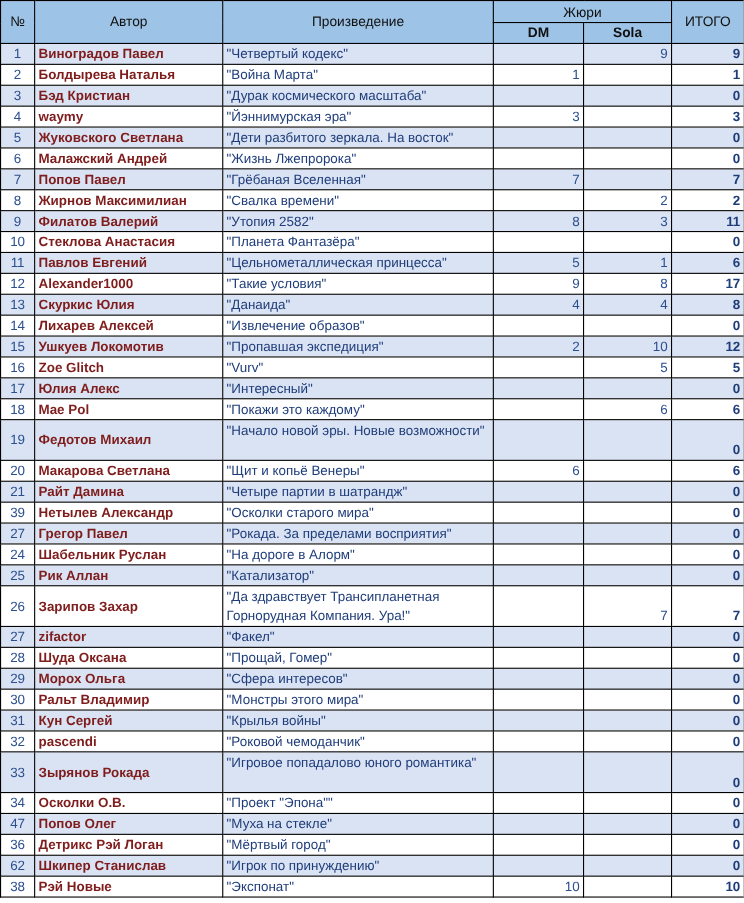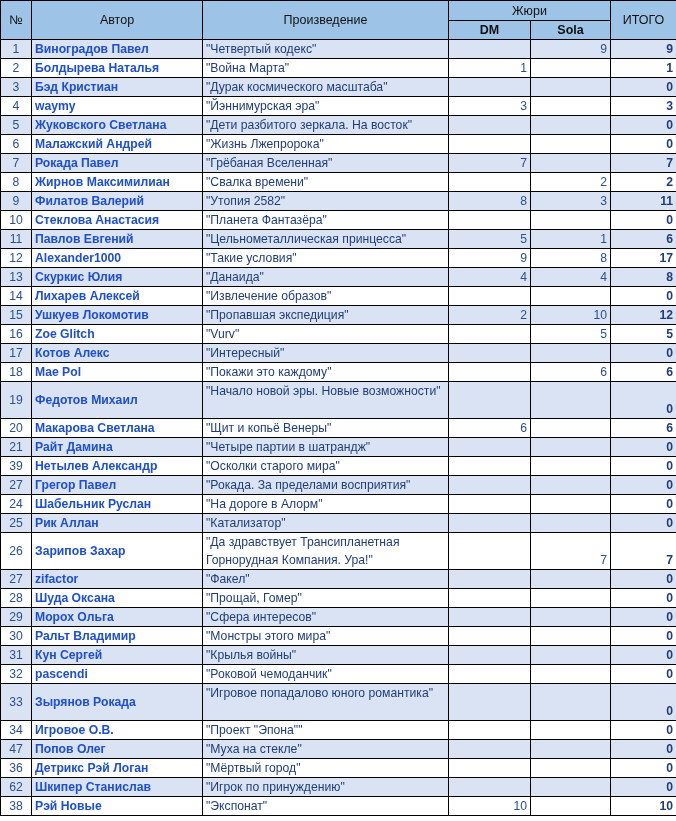--- a/index.html
+++ b/index.html
@@ -6,21 +6,21 @@
   body { width:676px; height:821px; overflow:hidden; font-family:"Liberation Sans", sans-serif; }
   table { border-collapse:collapse; table-layout:fixed; width:676px; font-size:12.2px; color:#1f3d7a; }
   col.c-no { width:31px; } col.c-author { width:171px; } col.c-work { width:246px; }
   col.c-dm { width:82px; } col.c-sola { width:80px; } col.c-total { width:66px; }
   th { background:#9dc3e6; color:#111; font-weight:normal; border:1px solid #000; font-size:12.5px; padding:0; }
   th.sub { font-weight:bold; height:18px;margin-top:30px; }
   th.top { height:19px; }
   td { border:1px solid #000; padding:0 3px; height:18px; line-height:18px; white-space:nowrap; overflow:hidden; }
   tr.alt td { background:#dae3f3; }
   td.no { text-align:center; color:#2b4f8f; padding:0; }
-  td.author { font-weight:bold; color:#1d4ed8; }
+  td.author { font-weight:bold; color:#7f1d1d; }
   td.work { color:#1f3d7a; }
   td.num { text-align:right; color:#2b4f8f; }
   td.total { text-align:right; font-weight:bold; color:#1f3d7a; }
   tr.tall td { height:36px; line-height:18px; }
   tr.tall td.work { white-space:normal; vertical-align:top; }
   tr.tall td.num, tr.tall td.total { vertical-align:bottom; }
 </style>
 </head>
 <body>
 
@@ -90,21 +90,21 @@
       <tr>
         <td class="no">6</td>
         <td class="author">Малажский Андрей</td>
         <td class="work">"Жизнь Лжепророка"</td>
         <td class="num"></td>
         <td class="num"></td>
         <td class="total">0</td>
       </tr>
       <tr class="alt">
         <td class="no">7</td>
-        <td class="author">Рокада Павел</td>
+        <td class="author">Попов Павел</td>
         <td class="work">"Грёбаная Вселенная"</td>
         <td class="num">7</td>
         <td class="num"></td>
         <td class="total">7</td>
       </tr>
       <tr>
         <td class="no">8</td>
         <td class="author">Жирнов Максимилиан</td>
         <td class="work">"Свалка времени"</td>
         <td class="num"></td>
@@ -170,21 +170,21 @@
       <tr>
         <td class="no">16</td>
         <td class="author">Zoe Glitch</td>
         <td class="work">"Vurv"</td>
         <td class="num"></td>
         <td class="num">5</td>
         <td class="total">5</td>
       </tr>
       <tr class="alt">
         <td class="no">17</td>
-        <td class="author">Котов Алекс</td>
+        <td class="author">Юлия Алекс</td>
         <td class="work">"Интересный"</td>
         <td class="num"></td>
         <td class="num"></td>
         <td class="total">0</td>
       </tr>
       <tr>
         <td class="no">18</td>
         <td class="author">Mae Pol</td>
         <td class="work">"Покажи это каждому"</td>
         <td class="num"></td>
@@ -306,21 +306,21 @@
       <tr class="alt tall">
         <td class="no">33</td>
         <td class="author">Зырянов Рокада</td>
         <td class="work">"Игровое попадалово юного романтика"</td>
         <td class="num"></td>
         <td class="num"></td>
         <td class="total">0</td>
       </tr>
       <tr>
         <td class="no">34</td>
-        <td class="author">Игровое О.В.</td>
+        <td class="author">Осколки О.В.</td>
         <td class="work">"Проект "Эпона""</td>
         <td class="num"></td>
         <td class="num"></td>
         <td class="total">0</td>
       </tr>
       <tr class="alt">
         <td class="no">47</td>
         <td class="author">Попов Олег</td>
         <td class="work">"Муха на стекле"</td>
         <td class="num"></td>

